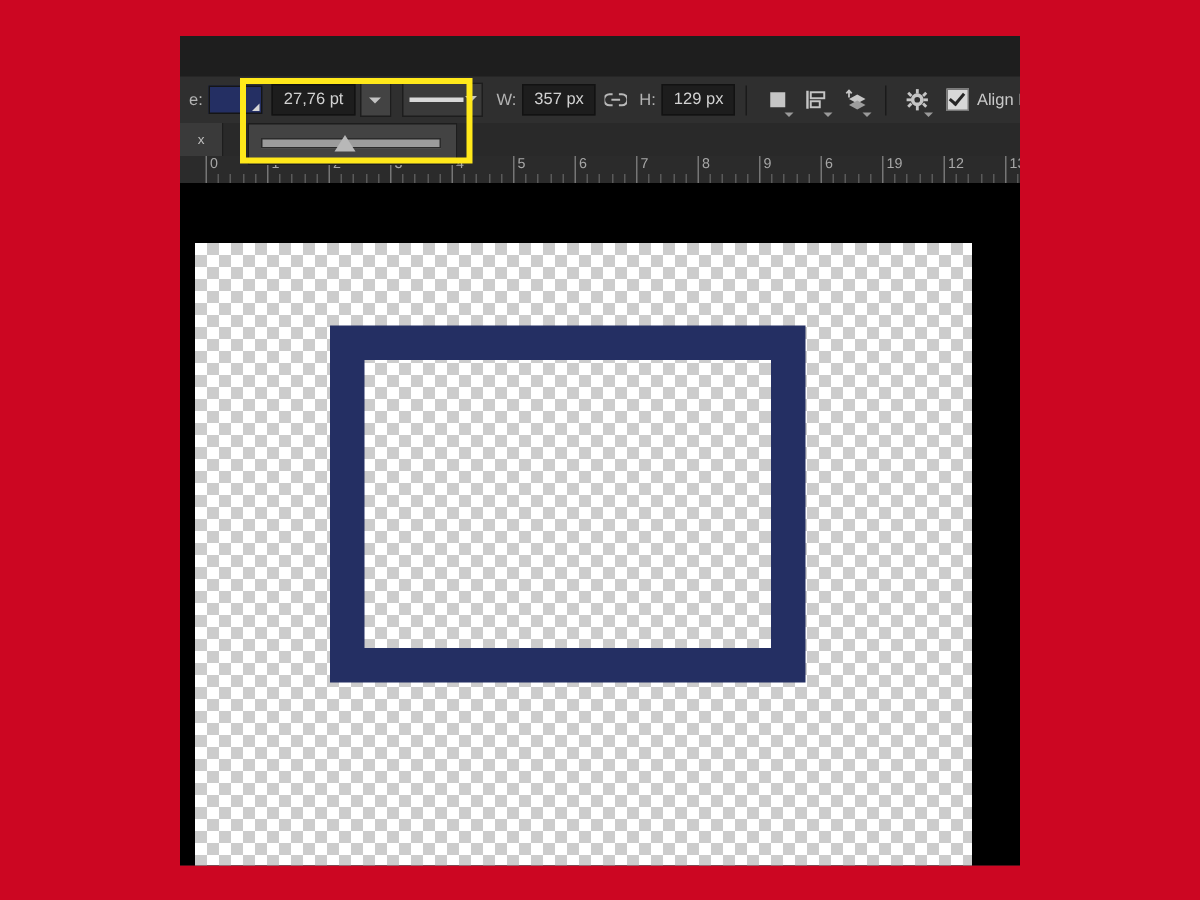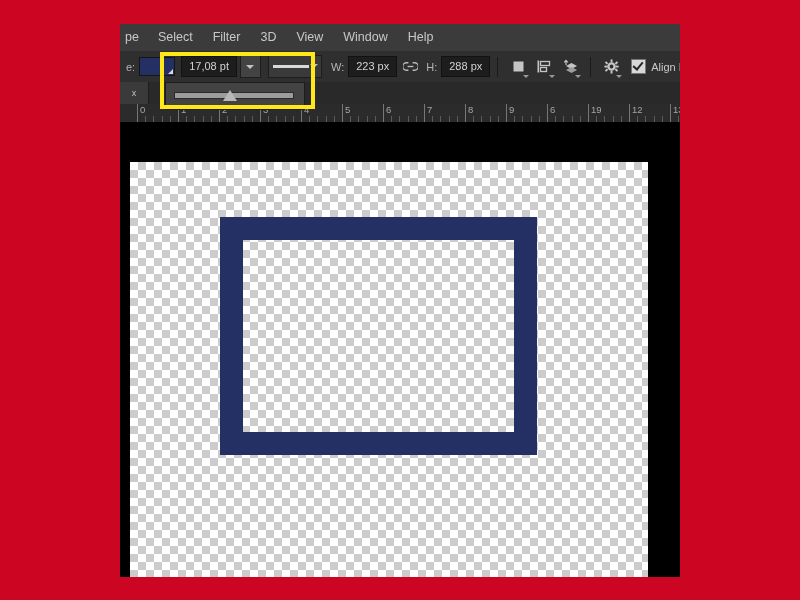--- a/index.html
+++ b/index.html
@@ -378,58 +378,49 @@
     background: transparent;
   }
 </style>
 </head>
 <body>
 
 <div id="screenshot" style="background: rgb(204, 6, 34);">
 
   <div id="app-window">
 
-    <div id="menu-bar">
-      <div class="menu-item clipped">pe</div>
-      <div class="menu-item">Select</div>
-      <div class="menu-item">Filter</div>
-      <div class="menu-item">3D</div>
-      <div class="menu-item">View</div>
-      <div class="menu-item">Window</div>
-      <div class="menu-item">Help</div>
-    </div>
 
     <div id="options-bar">
       <div id="options-inner">
 
         <span class="opt-label">e:</span>
 
         <div class="color-swatch-wrap" style="background: rgb(36, 47, 99);"></div>
 
-        <div class="num-box stroke-width-box">17,08 pt</div>
+        <div class="num-box stroke-width-box">27,76 pt</div>
 
         <div class="arrow-btn"></div>
 
         <div class="stroke-style-box">
           <span class="line"></span>
         </div>
 
         <span class="opt-label" style="margin-left:9px;">W:</span>
-        <div class="num-box">223 px</div>
+        <div class="num-box">357 px</div>
 
         <span class="chain-icon">
           <svg width="15" height="11" viewBox="0 0 15 11" aria-hidden="true">
             <path d="M4.6 5.5 H10.4" stroke="#b9b9b9" stroke-width="1.4" fill="none"></path>
             <path d="M5.4 1.8 H3.4 A3.7 3.7 0 0 0 3.4 9.2 H5.4" stroke="#b9b9b9" stroke-width="1.4" fill="none"></path>
             <path d="M9.6 1.8 H11.6 A3.7 3.7 0 0 1 11.6 9.2 H9.6" stroke="#b9b9b9" stroke-width="1.4" fill="none"></path>
           </svg>
         </span>
 
         <span class="opt-label">H:</span>
-        <div class="num-box">288 px</div>
+        <div class="num-box">129 px</div>
 
         <div class="opt-sep"></div>
 
         <div class="icon-btn">
           <svg width="15" height="15" viewBox="0 0 15 15" aria-hidden="true">
             <rect x="2.5" y="2.5" width="10" height="10" fill="#c5c5c5"></rect>
           </svg>
           <span class="mini-arrow"></span>
         </div>
 

